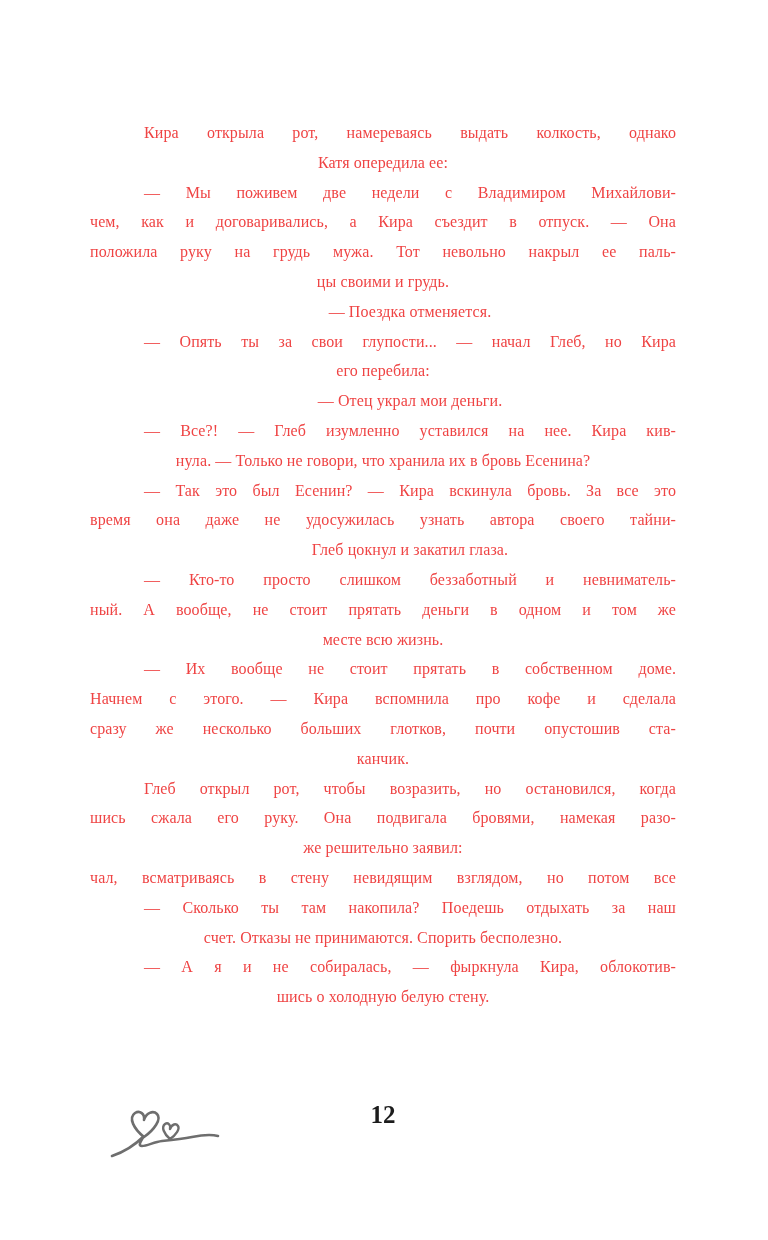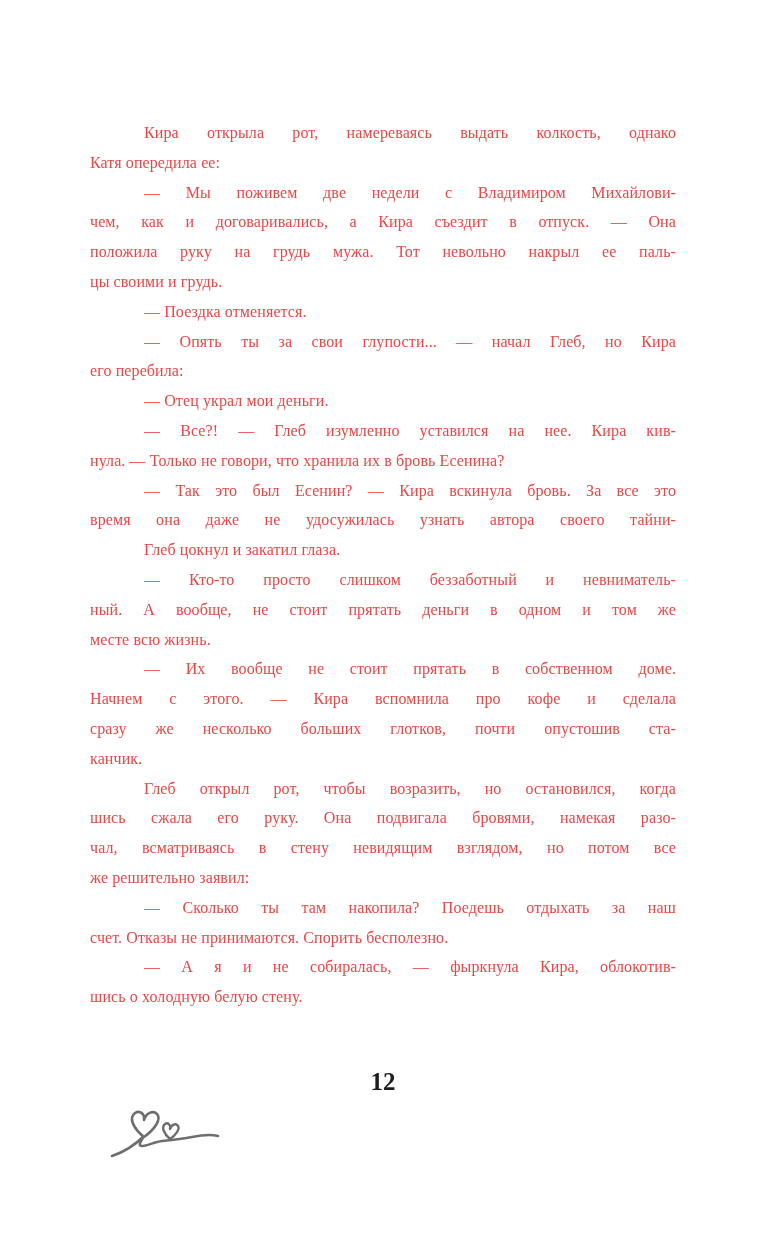--- a/index.html
+++ b/index.html
@@ -17,32 +17,32 @@
   .text-block {
     position: absolute;
     left: 90px; top: 118px;
     width: 586px;
     font-size: 16px;
     line-height: 29.8px;
     color: #ef4444;
     letter-spacing: 0.1px;
   }
   .para { margin: 0; padding: 0; }
-  .line { display: block; text-align: left; }
+  .line { display: block; text-align: center; }
   .line.j { text-align: justify; text-align-last: justify; }
   .line.first { padding-left: 54px; }
   .footer-doodle {
     position: absolute;
     left: 110px; top: 1106px;
     width: 112px; height: 58px;
   }
   .footer-doodle svg { display: block; width: 100%; height: 100%; }
   .page-number {
     position: absolute;
-    left: 90px; top: 1068px;
+    left: 90px; top: 1101px;
     width: 586px;
     text-align: center;
     font-size: 25px;
     font-weight: bold;
     color: #1c1c1c;
   }
 </style>
 </head>
 <body>
 
@@ -87,22 +87,22 @@
       </p>
       <p class="para">
         <span class="line first j">— Их вообще не стоит прятать в собственном доме.</span>
         <span class="line j">Начнем с этого. — Кира вспомнила про кофе и сделала</span>
         <span class="line j">сразу же несколько больших глотков, почти опустошив ста-</span>
         <span class="line">канчик.</span>
       </p>
       <p class="para">
         <span class="line first j">Глеб открыл рот, чтобы возразить, но остановился, когда</span>
         <span class="line j">шись сжала его руку. Она подвигала бровями, намекая разо-</span>
+        <span class="line">же решительно заявил:</span>
         <span class="line j">чал, всматриваясь в стену невидящим взглядом, но потом все</span>
-        <span class="line">же решительно заявил:</span>
       </p>
       <p class="para">
         <span class="line first j">— Сколько ты там накопила? Поедешь отдыхать за наш</span>
         <span class="line">счет. Отказы не принимаются. Спорить бесполезно.</span>
       </p>
       <p class="para">
         <span class="line first j">— А я и не собиралась, — фыркнула Кира, облокотив-</span>
         <span class="line">шись о холодную белую стену.</span>
       </p>
     </div>

